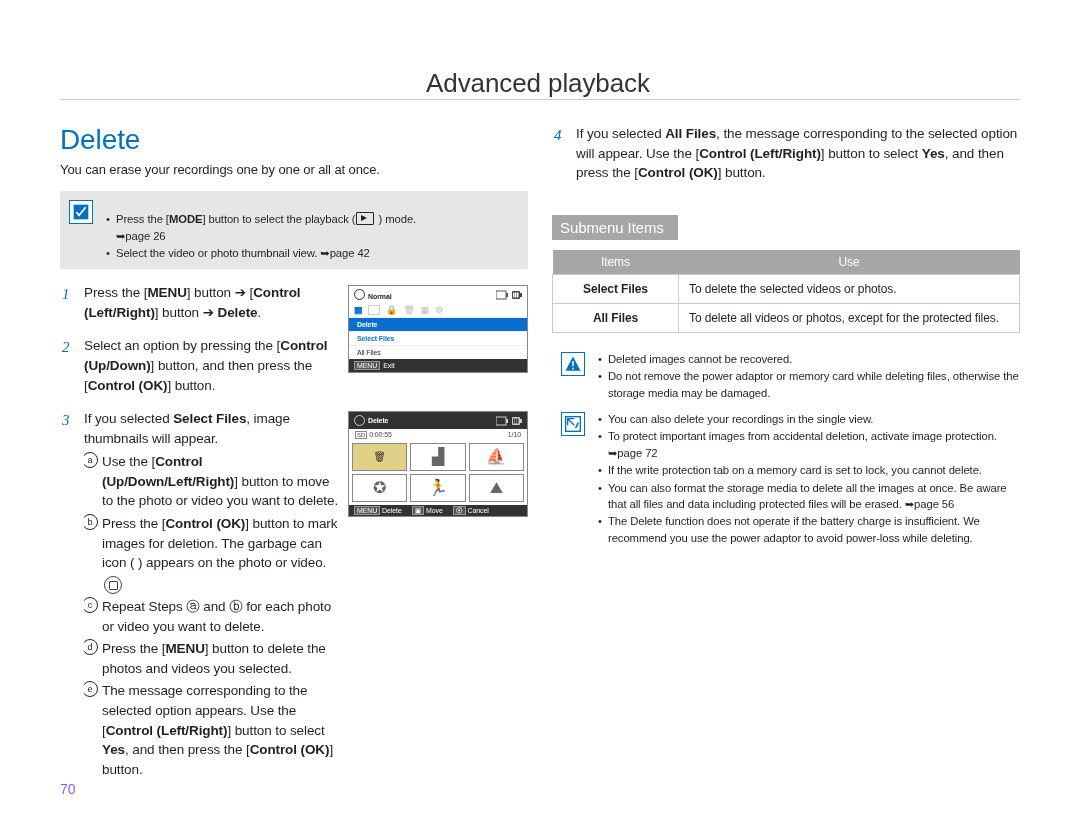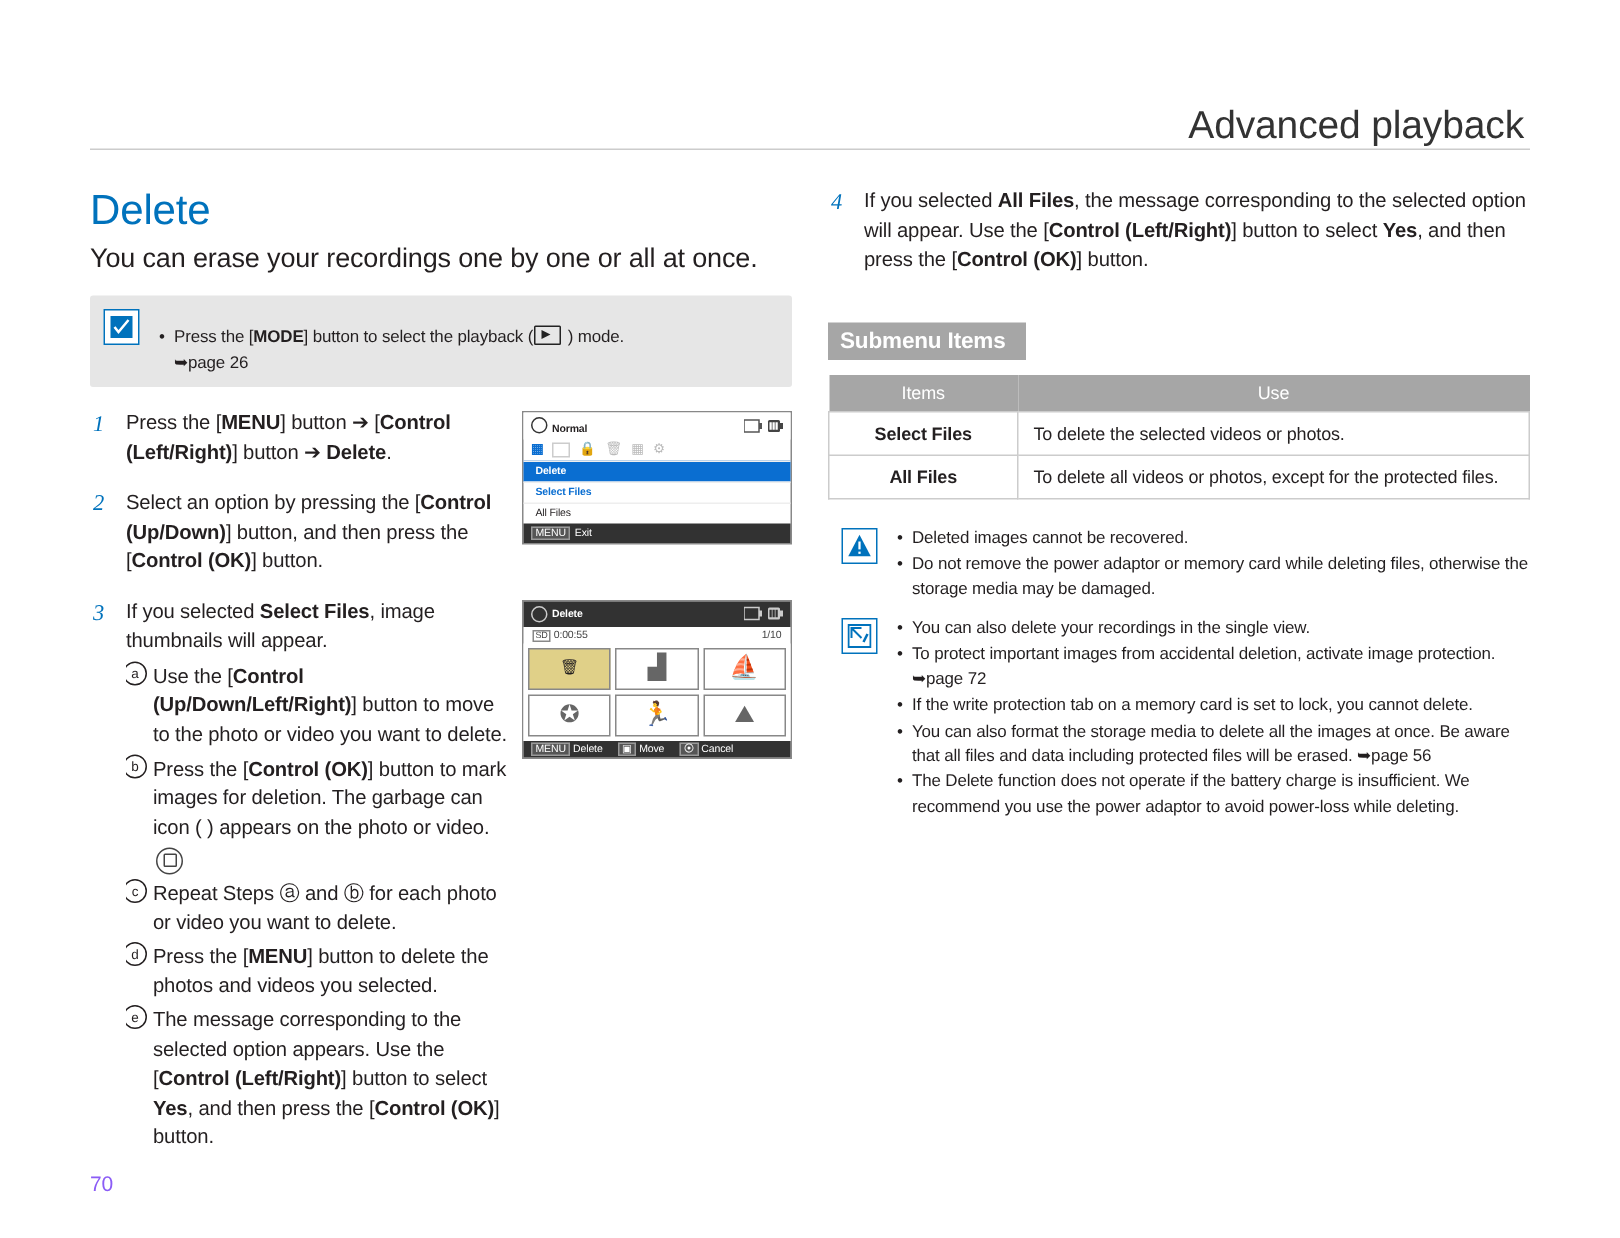--- a/index.html
+++ b/index.html
@@ -1,23 +1,23 @@
 <!DOCTYPE html>
 <html><head>
 <meta charset="utf-8">
 <style>
 html,body{margin:0;padding:0}
 body{width:1080px;height:825px;background:#fff;font-family:Helvetica,Arial,sans-serif;color:#231f20;letter-spacing:-.1px}
 .page{padding:68px 60px 0 60px;position:relative;box-sizing:border-box;height:100%}
-.header{position:relative;border-bottom:1px solid #ccc;margin:0 0 24px 0;text-align:right}
+.header{position:relative;border-bottom:1px solid #ccc;margin:0 0 24px 0;text-align:center}
 .header h2{margin:0;font-size:26px;font-weight:300;color:#333;padding-right:4px;line-height:1.2}
 .cols{display:flex;gap:24px}
 .col{flex:1 1 0;min-width:0}
 h1.head{font-size:28px;font-weight:300;color:#0072bc;margin:0 0 6px 0}
-.intro{font-size:18px;margin:0 0 14px 0}
+.intro{font-size:13px;margin:0 0 14px 0}
 .notebox{background:#e6e6e6;padding:20px 10px 7px 46px;position:relative;font-size:11.3px;line-height:1.45;border-radius:2px;margin-bottom:14px}
 .notebox .icon{position:absolute;left:9px;top:9px;width:22px;height:22px;border:1px solid #0072bc;display:flex;align-items:center;justify-content:center;background:#fff}
 .notebox .icon svg{display:block}
 .notebox ul, .plainnotes ul{margin:0;padding:0;list-style:none}
 .notebox li, .plainnotes li{position:relative;padding-left:10px;margin:0 0 1px 0}
 .notebox li:before, .plainnotes li:before{content:"•";position:absolute;left:0;top:0}
 .plainnotes{font-size:11.3px;line-height:1.45;padding-left:46px;position:relative;margin-bottom:10px}
 .plainnotes .icon{position:absolute;left:9px;top:1px;width:22px;height:22px;border:1px solid #0072bc;display:flex;align-items:center;justify-content:center;background:#fff}
 ol.steps{list-style:none;margin:0;padding:0;counter-reset:step}
 ol.steps>li{position:relative;padding-left:24px;font-size:13.5px;line-height:1.45;margin-bottom:14px;counter-increment:step}
@@ -39,21 +39,21 @@
 .fig2 .top{display:flex;align-items:center;justify-content:space-between;padding:3px 5px;background:#323232;color:#fff;font-size:7px}
 .fig2 .top .left{display:flex;align-items:center;gap:3px}
 .fig2 .info{display:flex;justify-content:space-between;padding:2px 6px;font-size:7px;color:#444}
 .fig2 .grid{display:grid;grid-template-columns:repeat(3,1fr);gap:3px;padding:3px;background:#fff}
 .fig2 .cell{border:1px solid #888;height:26px;display:flex;align-items:center;justify-content:center;position:relative}
 .fig2 .cell.sel{background:#e0d088}
 .fig2 .trash{font-size:10px}
 .fig2 .footer{background:#323232;color:#fff;display:flex;gap:10px;align-items:center;padding:2px 5px;font-size:7px}
 .fig2 .footer .tag{background:#555;border:1px solid #999;padding:0 2px}
 .bold{font-weight:bold}
-.sub-head{display:inline-block;background:#a6a6a6;color:#fff;font-size:15px;font-weight:700;padding:4px 14px 4px 8px;margin:18px 0 10px 0}
+.sub-head{display:inline-block;background:#a6a6a6;color:#fff;font-size:15px;font-weight:400;padding:4px 14px 4px 8px;margin:18px 0 10px 0}
 table.items{border-collapse:collapse;width:100%;font-size:12px}
 table.items th{background:#a6a6a6;color:#fff;font-weight:400;text-align:center;padding:5px 8px}
 table.items td{border:1px solid #ccc;padding:7px 10px;vertical-align:middle}
 table.items td.name{font-weight:bold;text-align:center;white-space:nowrap}
 .battkey{display:inline-flex;align-items:center;vertical-align:-2px}
 .battkey svg{display:block}
 .iconbox-play{display:inline-block;width:16px;height:11px;border:1.3px solid #222;border-radius:1px;position:relative;vertical-align:-2px;margin:0 1px}
 .iconbox-play:after{content:"";position:absolute;left:4px;top:1.5px;border-left:6px solid #222;border-top:3.5px solid transparent;border-bottom:3.5px solid transparent}
 .trashcircle{display:inline-flex;width:16px;height:16px;border:1px solid #444;border-radius:50%;align-items:center;justify-content:center;font-size:10px;vertical-align:-3px;margin:0 2px}
 .trashcircle:after{content:"";width:7px;height:7px;border:1px solid #444;border-radius:1px;position:relative}
@@ -79,20 +79,21 @@
         <span class="icon">
           <svg width="16" height="16" viewBox="0 0 24 24">
               <rect x="1" y="1" width="22" height="22" fill="#0072bc"></rect>
               <path d="M5 12 l4 5 l10 -12" stroke="#fff" stroke-width="2.5" fill="none"></path>
             </svg>
         </span>
         <ul>
           <li>
             <span>Press the [</span><span class="bold">MODE</span><span>] button to select the playback (</span><span class="iconbox-play"></span><span> ) mode. </span><br><span>➥page 26</span>
           </li>
+          <li>Select the video or photo thumbnail view. ➥page 42</li>
         </ul>
       </div>
 
       <ol class="steps">
         <li>
 
           <div class="figure fig1">
             <div class="top">
                 <span><span style="display:inline-block;width:9px;height:9px;border:1px solid #333;border-radius:50%;margin-right:3px;vertical-align:-1px"></span><b>Normal</b></span>
               <span class="battkey">

